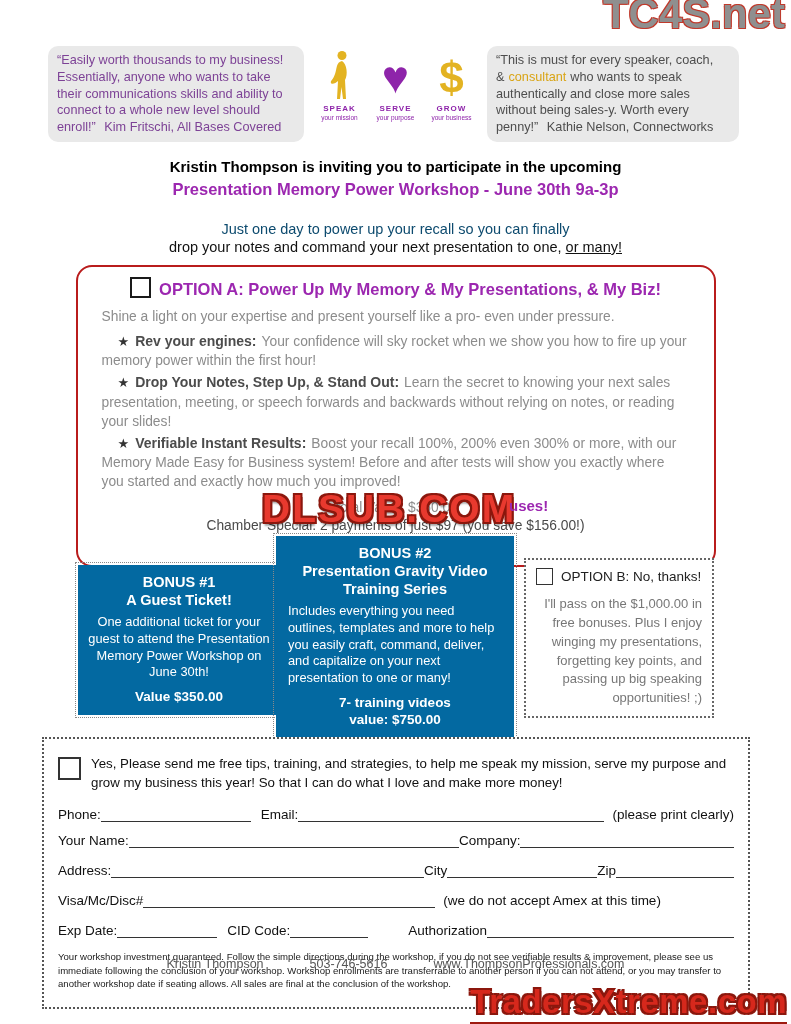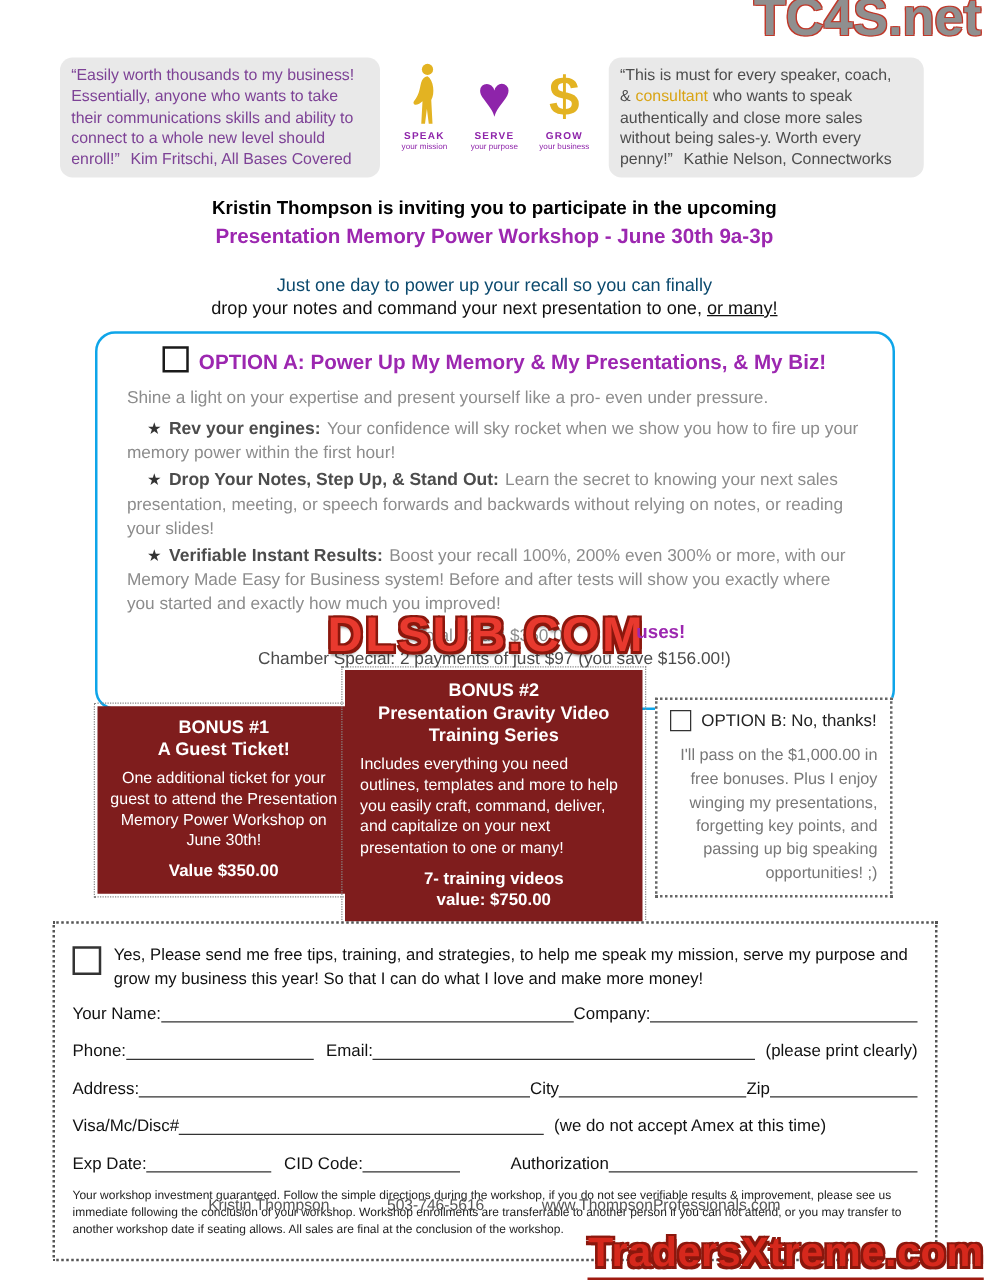--- a/index.html
+++ b/index.html
@@ -45,39 +45,39 @@
   
   .intro { text-align:center; margin-top:16px; }
   .l1 { font-size:15px; font-weight:bold; color:#000; }
   .l2 { font-size:16.5px; font-weight:bold; color:#9c27b0; margin-top:5px; }
   .l3 { font-size:14.5px; color:#0c4a6e; margin-top:22px; }
   .l4 { font-size:14.5px; color:#111; margin-top:2px; }
   .ul { text-decoration:underline; }
 
   
   .optionA {
-    width:588px; margin:10px auto 0; border:2px solid #0ea5e9; border-radius:16px;
+    width:588px; margin:10px auto 0; border:2px solid #b91c1c; border-radius:16px;
     padding:10px 24px 4px; background:#fff;
   }
   .titleRow { text-align:center; margin-bottom:8px; }
   .checkbox { display:inline-block; width:17px; height:17px; border:2px solid #1a1a1a; background:#fff; vertical-align:-3px; margin-right:8px; }
   .oaTitle { font-size:16.5px; font-weight:bold; color:#9c27b0; }
   .optionA p { margin:0 0 3px; font-size:13.8px; line-height:1.38; color:#8c8c8c; }
   .introP { margin-bottom:6px !important; }
   .bullet { text-indent:16px; }
   .star { color:#333; margin-right:6px; font-size:13px; }
   .bullet b { color:#4c4c4c; margin-right:5px; font-size:14px; }
   .totalLine   { text-align:center; font-size:13.8px; color:#8c8c8c; margin-top:9px; }
   .specialLine { text-align:center; font-size:13.8px; color:#4a4a4a; margin-top:3px; }
   .hiddenSpacer { height:28px; }
   .bonusFrag { position:absolute; left:509px; top:497px; font-size:15px; font-weight:bold; color:#9c27b0; }
 
   
   .bonusBox {
-    position:absolute; background:#7f1d1d; color:#fff; text-align:center;
+    position:absolute; background:#0369a1; color:#fff; text-align:center;
     outline:1.5px dotted #888; outline-offset:2px; box-sizing:border-box;
   }
   .bonus1 { left:78px;  top:565px; width:202px; padding:8px 10px 10px; }
   .bonus2 { left:276px; top:536px; width:238px; padding:8px 12px 12px; }
   .bTitle { font-weight:bold; font-size:14.5px; line-height:1.25; }
   .bBody  { font-size:12.8px; line-height:1.3; margin-top:5px; }
   .bonus2 .bBody { text-align:left; }
   .bValue { font-weight:bold; font-size:13.5px; margin-top:7px; line-height:1.3; }
 
   .optionB {
@@ -212,33 +212,33 @@
     </div>
     <div class="obBody">I'll pass on the $1,000.00 in free bonuses. Plus I enjoy winging my presentations, forgetting key points, and passing up big speaking opportunities! ;)</div>
   </div>
 
   <div class="form">
     <div class="optin">
       <span class="optinBox"></span>
       <span>Yes, Please send me free tips, training, and strategies, to help me speak my mission, serve my purpose and grow my business this year! So that I can do what I love and make more money!</span>
     </div>
 
+    <div class="frow frow2">
+      <span>Phone:</span>
+      <span class="fill f-phone"></span>
+      <span class="lblgap">Email:</span>
+      <span class="fill f-email"></span>
+      <span class="note">(please print clearly)</span>
+    </div>
+
     <div class="frow">
       <span>Your Name:</span>
       <span class="fill f-name"></span>
       <span>Company:</span>
       <span class="fill f-company"></span>
-    </div>
-
-    <div class="frow frow2">
-      <span>Phone:</span>
-      <span class="fill f-phone"></span>
-      <span class="lblgap">Email:</span>
-      <span class="fill f-email"></span>
-      <span class="note">(please print clearly)</span>
     </div>
 
     <div class="frow frow2">
       <span>Address:</span>
       <span class="fill f-addr"></span>
       <span>City</span>
       <span class="fill f-city"></span>
       <span>Zip</span>
       <span class="fill f-zip"></span>
     </div>

